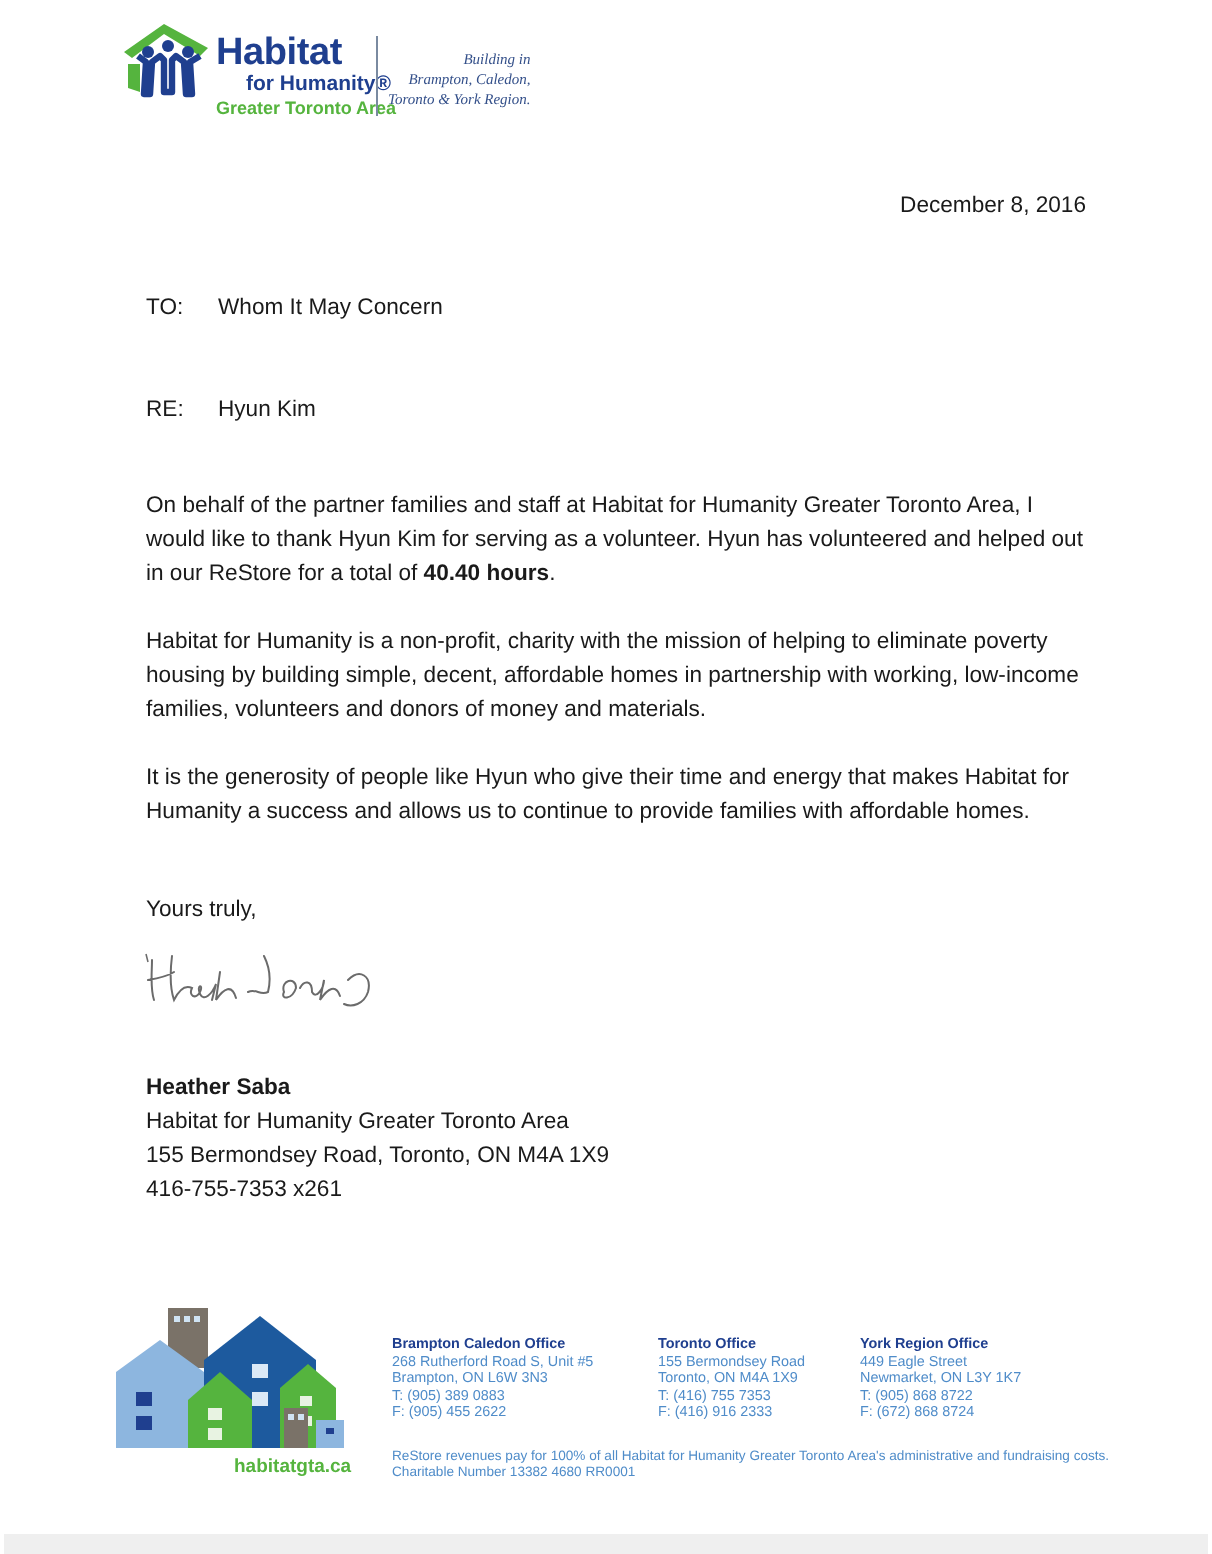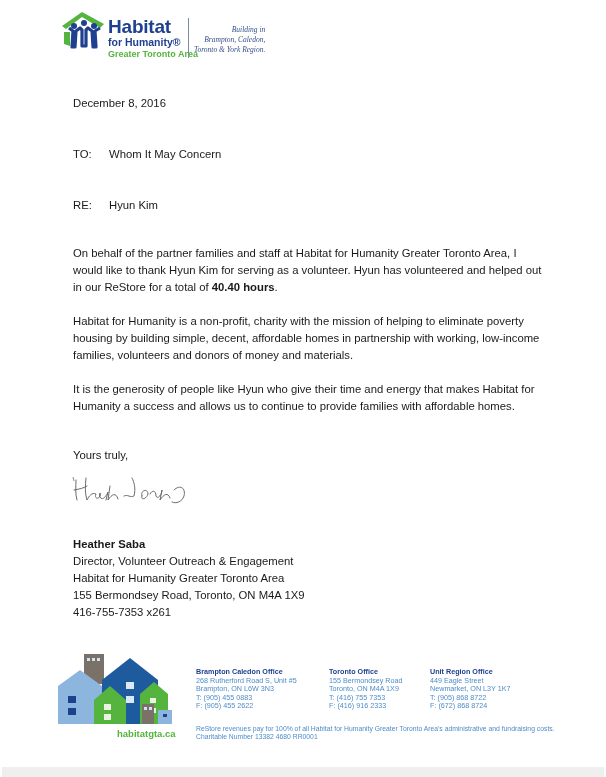--- a/index.html
+++ b/index.html
@@ -4,28 +4,28 @@
 <style>
   html, body { margin:0; padding:0; }
   body { width:606px; height:777px; background:#ffffff; position:relative; overflow:hidden; font-family:"Liberation Sans", sans-serif; color:#1a1a1a; }
   .page { position:absolute; left:0; top:0; width:512px; height:766px; background:#fff; }
   .bottom-bar { position:absolute; left:2px; top:767px; width:602px; height:10px; background:#efefef; }
 
   
   .logo { position:absolute; left:60px; top:10px; width:130px; height:50px; }
   .logo svg { position:absolute; left:0; top:0; }
   .logo-title { position:absolute; left:48px; top:8px; font-family:"Liberation Sans", sans-serif; font-weight:bold; font-size:19px; color:#1f3f8f; line-height:18px; letter-spacing:-0.2px; }
-  .logo-sub { position:absolute; left:48px; top:27px; font-weight:bold; font-size:10.5px; color:#1f3f8f; line-height:11px; white-space:nowrap; }
+  .logo-sub { position:absolute; left:63px; top:27px; font-weight:bold; font-size:10.5px; color:#1f3f8f; line-height:11px; white-space:nowrap; }
   .logo-gta { position:absolute; left:48px; top:39px; font-weight:bold; font-size:9px; color:#55b43e; line-height:10px; white-space:nowrap; }
   .logo-divider { position:absolute; left:188px; top:18px; width:1px; height:40px; background:#7a8aa0; }
   .tagline { position:absolute; left:194px; top:25px; font-family:"Liberation Serif", serif; font-style:italic; font-size:7.5px; line-height:10px; color:#34508a;text-align:right; }
 
   
   .body-text { position:absolute; left:73px; font-size:11.3px; line-height:17px; color:#1a1a1a; width:470px; }
-  .date { top:95px; }
+  .date { top:95px;text-align:right; }
   .to-row { top:146px; }
   .re-row { top:197px; }
   .label { display:inline-block; width:36px; }
   .p1 { top:245px; }
   .p2 { top:313px; }
   .p3 { top:381px; }
   .closing { top:447px; }
   b { font-weight:bold;margin-top:36px; }
 
   .signature { position:absolute; left:70px; top:472px; width:140px; height:36px; }
@@ -84,21 +84,20 @@
 
   <div class="body-text closing">Yours truly,</div>
 
   <svg class="signature" viewBox="0 0 140 36">
     <path d="M6,8 C6,14 5,22 7,28 M4,18 C10,17 14,16 17,14 M16,6 C15,14 15,22 17,28 C19,24 22,20 26,22 C24,26 28,28 30,24 C32,20 28,20 30,25 C32,29 36,25 38,20 L36,28 M40,14 L38,28 C42,22 46,20 48,27 M54,24 C58,22 60,26 64,24 C66,16 64,10 62,6 M72,24 C70,18 78,16 78,22 C76,28 70,28 72,24 M80,22 C82,18 86,18 86,24 C88,28 92,22 92,18 L90,28 C94,22 98,20 100,26 M104,18 C110,12 116,16 114,24 C112,30 106,32 102,30" stroke="#6b6b6b" stroke-width="1" fill="none" stroke-linecap="round"></path>
     <path d="M3,5 L4,9" stroke="#6b6b6b" stroke-width="0.8" fill="none"></path>
   </svg>
 
   <div class="sig-block">
     <div><b>Heather Saba</b></div>
-    <div>Director, Volunteer Outreach &amp; Engagement</div>
     <div>Habitat for Humanity Greater Toronto Area</div>
     <div>155 Bermondsey Road, Toronto, ON M4A 1X9</div>
     <div>416-755-7353 x261</div>
   </div>
 
   <svg class="houses" viewBox="0 0 120 80">
 
     <rect x="30" y="2" width="20" height="30" fill="#7a7268"></rect>
     <rect x="33" y="6" width="3" height="3" fill="#cfe3f3"></rect>
       <rect x="38" y="6" width="3" height="3" fill="#cfe3f3"></rect>
@@ -126,32 +125,32 @@
 
     <rect x="104" y="58" width="14" height="14" fill="#8db6df"></rect>
     <rect x="109" y="62" width="4" height="3" fill="#1f3f8f"></rect>
   </svg>
   <div class="site-url">habitatgta.ca</div>
 
   <div class="office office-1">
     <div class="office-name">Brampton Caledon Office</div>
     <div>268 Rutherford Road S, Unit #5</div>
     <div>Brampton, ON L6W 3N3</div>
-    <div>T: (905) 455 0883</div>
+    <div>T: (905) 389 0883</div>
     <div>F: (905) 455 2622</div>
   </div>
   <div class="office office-2">
     <div class="office-name">Toronto Office</div>
     <div>155 Bermondsey Road</div>
     <div>Toronto, ON M4A 1X9</div>
     <div>T: (416) 755 7353</div>
     <div>F: (416) 916 2333</div>
   </div>
   <div class="office office-3">
-    <div class="office-name">Unit Region Office</div>
+    <div class="office-name">York Region Office</div>
     <div>449 Eagle Street</div>
     <div>Newmarket, ON L3Y 1K7</div>
     <div>T: (905) 868 8722</div>
     <div>F: (672) 868 8724</div>
   </div>
 
   <div class="footnote">
     <div>ReStore revenues pay for 100% of all Habitat for Humanity Greater Toronto Area's administrative and fundraising costs.</div>
     <div>Charitable Number 13382 4680 RR0001</div>
   </div>

